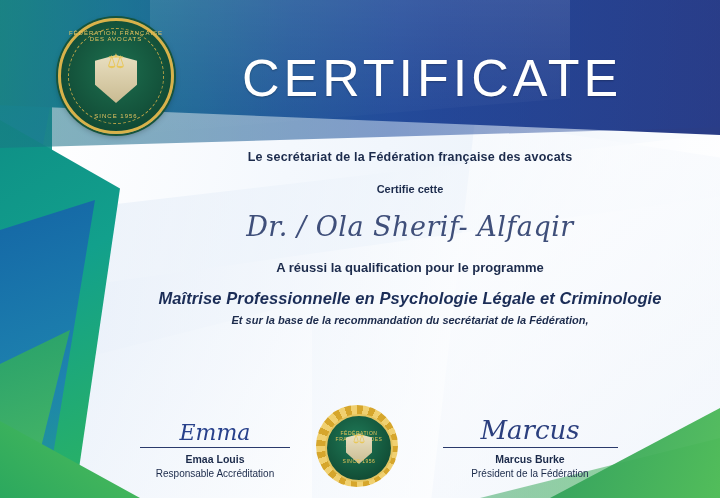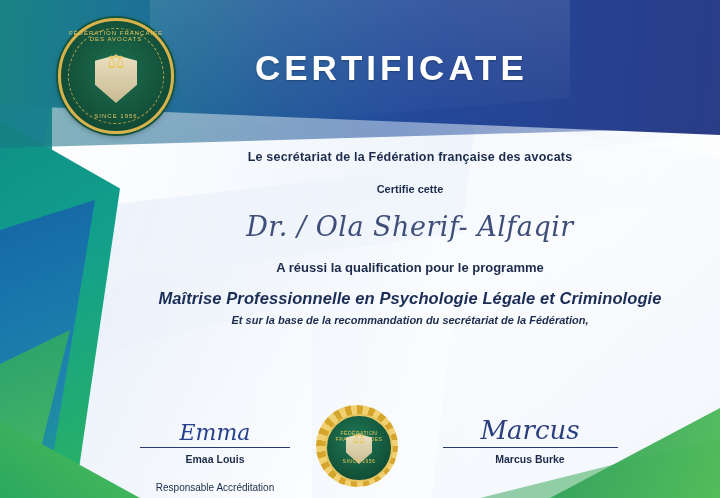--- a/index.html
+++ b/index.html
@@ -44,22 +44,22 @@
     position:absolute;left:0;top:0;width:720px;height:148px;
     background:linear-gradient(95deg,rgba(25,120,130,.55) 0%, rgba(35,80,160,.55) 55%, rgba(40,60,140,.35) 100%);
     clip-path:polygon(0 0,100% 0,100% 86%,0 100%);
   }
   .header-shine{
     position:absolute;left:150px;top:0;width:420px;height:140px;
     background:linear-gradient(180deg,rgba(255,255,255,.10),rgba(255,255,255,0));
     clip-path:polygon(0 0,100% 0,100% 70%,0 95%);
   }
   .cert-title{
-    position:absolute;left:255px;top:48px;width:430px;
-    color:#ffffff;font-size:35px;letter-spacing:4px;font-weight:700;
+    position:absolute;left:242px;top:48px;width:430px;
+    color:#ffffff;font-size:52px;letter-spacing:4px;font-weight:400;
     font-family:"Liberation Sans", sans-serif;
     text-shadow:0 1px 2px rgba(0,0,0,.25);
     white-space:nowrap;
   }
 
   
   .edge-a{position:absolute;left:0;top:120px;width:120px;height:380px;
       background:linear-gradient(150deg,#0e8f86 0%, #12a08c 40%, #2db45f 100%);
       clip-path:polygon(0 0,100% 18%,62% 100%,0 100%);}
   .edge-b{position:absolute;left:0;top:200px;width:95px;height:300px;
@@ -158,21 +158,21 @@
   .sig-left{left:120px;top:420px;width:190px;}
   .sig-right{left:420px;top:415px;width:220px;}
   .sig-script{
     font-family:"DejaVu Serif", serif;font-style:italic;color:#27408b;
   }
   .sig-left .sig-script{font-size:22px;}
   .sig-right .sig-script{font-size:26px;color:#2b3f7e;}
   .sig-rule{height:1px;background:#2a3a6b;margin:2px auto 5px;width:150px;}
   .sig-right .sig-rule{width:175px;}
   .sig-name{font-size:10.5px;color:#1b2a4a;font-weight:700;}
-  .sig-role{font-size:10px;color:#1b2a4a;margin-top:17px;}
+  .sig-role{font-size:10px;color:#1b2a4a;margin-top:3px;}
 </style>
 </head>
 <body>
 
 <div class="cert">
 
   <div class="sheet"></div>
   <div class="facet f1"></div>
   <div class="facet f2"></div>
   <div class="facet f3"></div>
@@ -223,15 +223,16 @@
     <div class="sig-script">Emma</div>
     <div class="sig-rule"></div>
     <div class="sig-name">Emaa Louis</div>
     <div class="sig-role">Responsable Accréditation</div>
   </div>
 
   <div class="sig sig-right">
     <div class="sig-script">Marcus</div>
     <div class="sig-rule"></div>
     <div class="sig-name">Marcus Burke</div>
+    <div class="sig-role">Président de la Fédération</div>
   </div>
 
 </div>
 
 </body></html>

